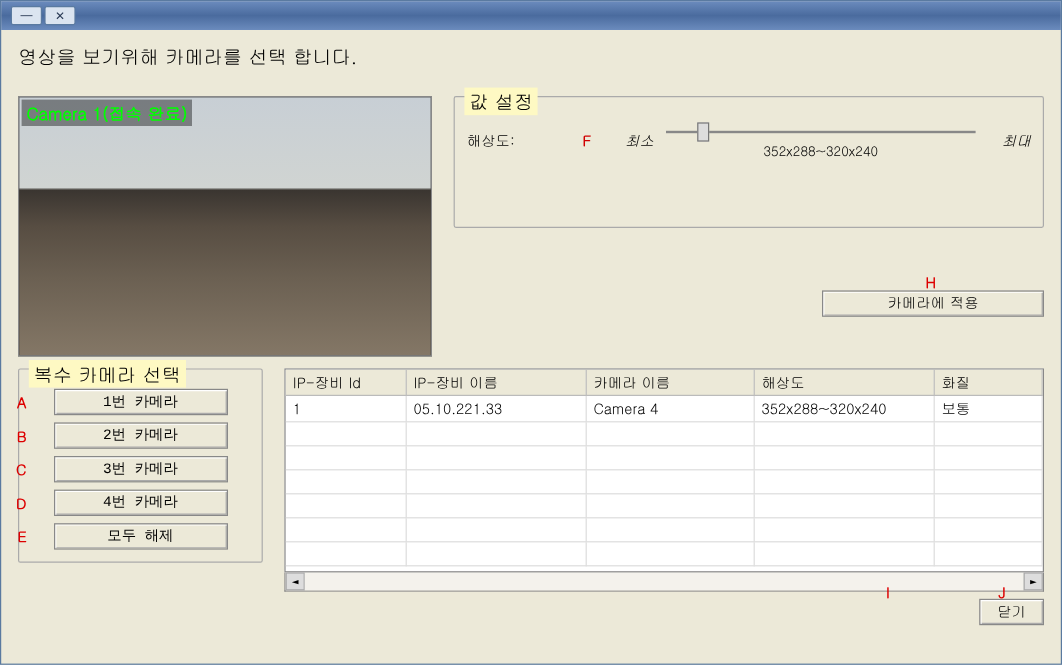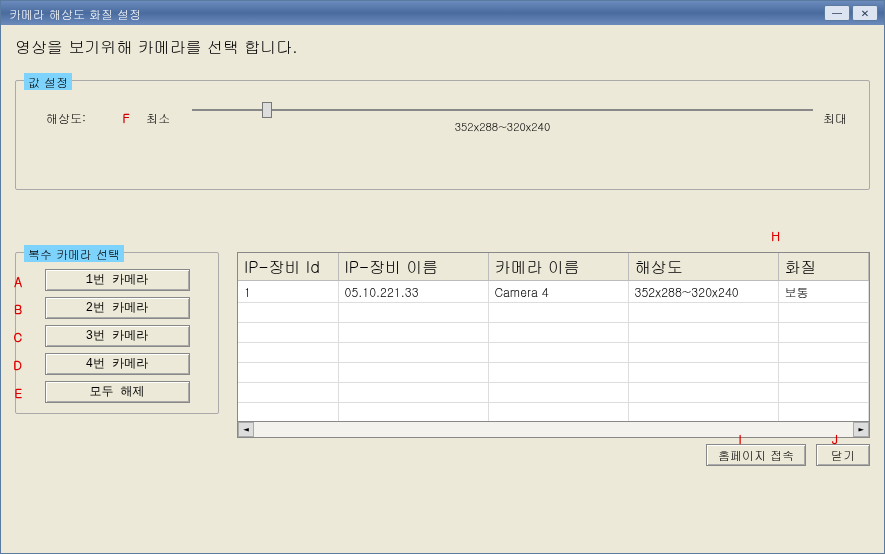--- a/index.html
+++ b/index.html
@@ -77,42 +77,42 @@
   .fieldset {
     border: 1px solid #aaa;
     border-radius: 2px;
     padding: 8px 10px 14px 10px;
     position: relative;
     background: #ece9d8;
   }
   .fieldset > .legend {
     position: absolute;
     top: -8px; left: 8px;
-    background: #7dd3fc;
+    background: #fef9c3;
     padding: 0 4px;
-    font-size: 12px;
+    font-size: 16px;
   }
   .settings {
     flex: 1;
     min-height: 110px;
   }
   .setting-row {
     display: flex;
     align-items: center;
     gap: 10px;
     margin: 12px 0;
   }
-  .setting-row .label { width: 80px; text-align: center; }
+  .setting-row .label { width: 80px; text-align: left; }
   .setting-row .marker {
     width: 20px;
     color: #d00000;
     font-weight: bold;
     text-align: center;
   }
-  .setting-row .min, .setting-row .max { width: 36px; text-align: left; }
+  .setting-row .min, .setting-row .max { width: 36px; text-align: right; font-style: italic; }
   .slider-wrap {
     flex: 1;
     display: flex;
     flex-direction: column;
     align-items: stretch;
   }
   .slider {
     position: relative;
     height: 18px;
   }
@@ -214,21 +214,21 @@
     width: 100%;
     table-layout: fixed;
   }
   th {
     background: #ece9d8;
     border: 1px solid #bbb;
     border-top: none;
     font-weight: normal;
     text-align: left;
     padding: 2px 6px;
-    font-size: 16px;
+    font-size: 12px;
     height: 20px;
   }
   th:first-child { border-left: none; }
   td {
     border-right: 1px solid #ddd;
     border-bottom: 1px solid #ddd;
     padding: 2px 6px;
     height: 20px;
     font-size: 12px;
     overflow: hidden;
@@ -270,31 +270,34 @@
     font-weight: bold;
   }
   .bm-i { width:100px; text-align:center;}
   .bm-j { width:70px; text-align:center;}
 </style>
 </head>
 <body>
 
 <div class="window">
   <div class="titlebar">
-    <span class="titlebar-text">카메라 해상도 화질 설정</span>
     <div class="titlebar-btns">
       <div class="win-btn">━</div>
       <div class="win-btn">✕</div>
     </div>
   </div>
 
   <div class="body-area">
     <div class="instruction">영상을 보기위해 카메라를 선택 합니다.</div>
 
     <div class="top-row">
+      <div class="preview">
+        <div class="preview-scene"></div>
+        <div class="preview-overlay">Camera 1(접속 완료)</div>
+      </div>
 
       <div style="flex:1; display:flex; flex-direction:column;">
         <div class="fieldset settings">
           <div class="legend">값 설정</div>
 
           <div class="setting-row">
             <div class="label">해상도:</div>
             <div class="marker">F</div>
             <div class="min">최소</div>
             <div class="slider-wrap">
@@ -304,20 +307,21 @@
               </div>
               <div class="slider-val">352x288~320x240</div>
             </div>
             <div class="max">최대</div>
           </div>
 
         </div>
 
         <div class="apply-row">
           <span class="apply-marker">H</span>
+          <button class="btn btn-wide">카메라에 적용</button>
         </div>
       </div>
     </div>
 
     <div class="mid-row">
       <div class="fieldset multi-box">
         <div class="legend">복수 카메라 선택</div>
         <div class="multi-inner" id="multi-inner">
             <div class="multi-row">
               <span class="side-marker">A</span>
@@ -418,20 +422,19 @@
           <div class="srb">◄</div>
           <div class="scroll-track"></div>
           <div class="srb">►</div>
         </div>
 
         <div class="bottom-row">
           <div class="bottom-markers">
             <span class="bm-i">I</span>
             <span class="bm-j">J</span>
           </div>
-          <button class="btn btn-small">홈페이지 접속</button>
           <button class="btn btn-xsmall">닫기</button>
         </div>
       </div>
     </div>
 
   </div>
 </div>
 
 </body></html>

